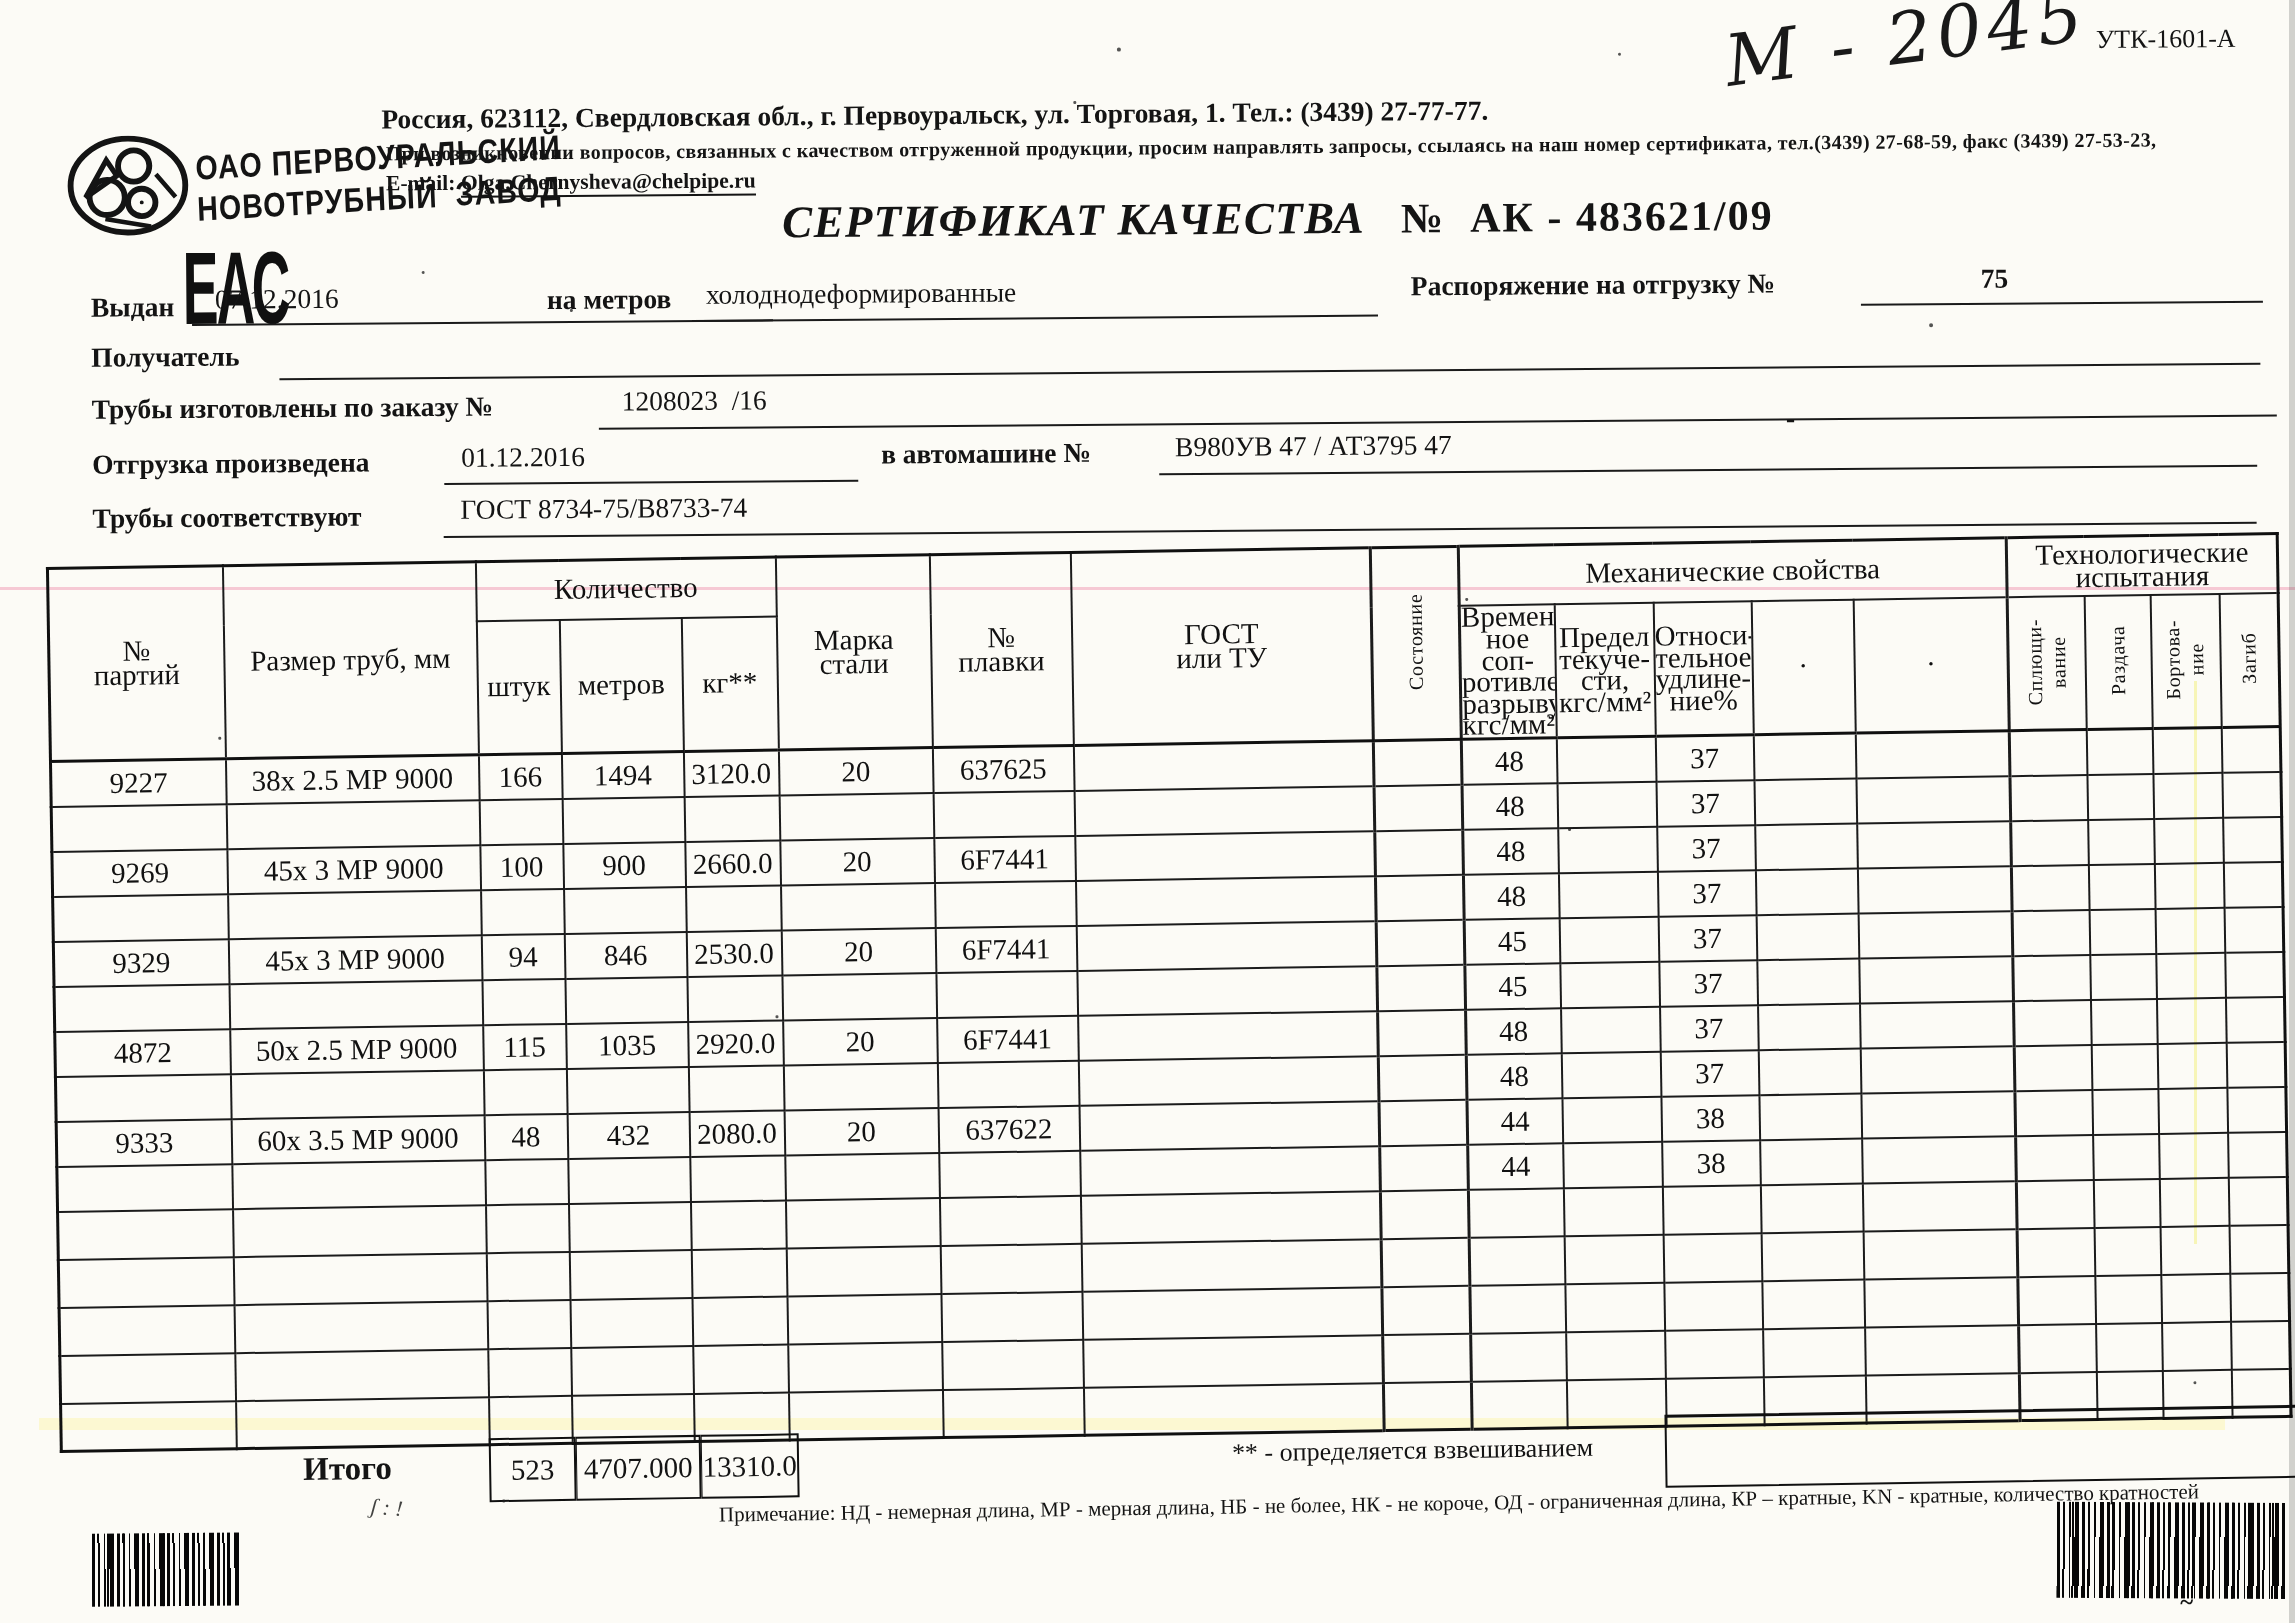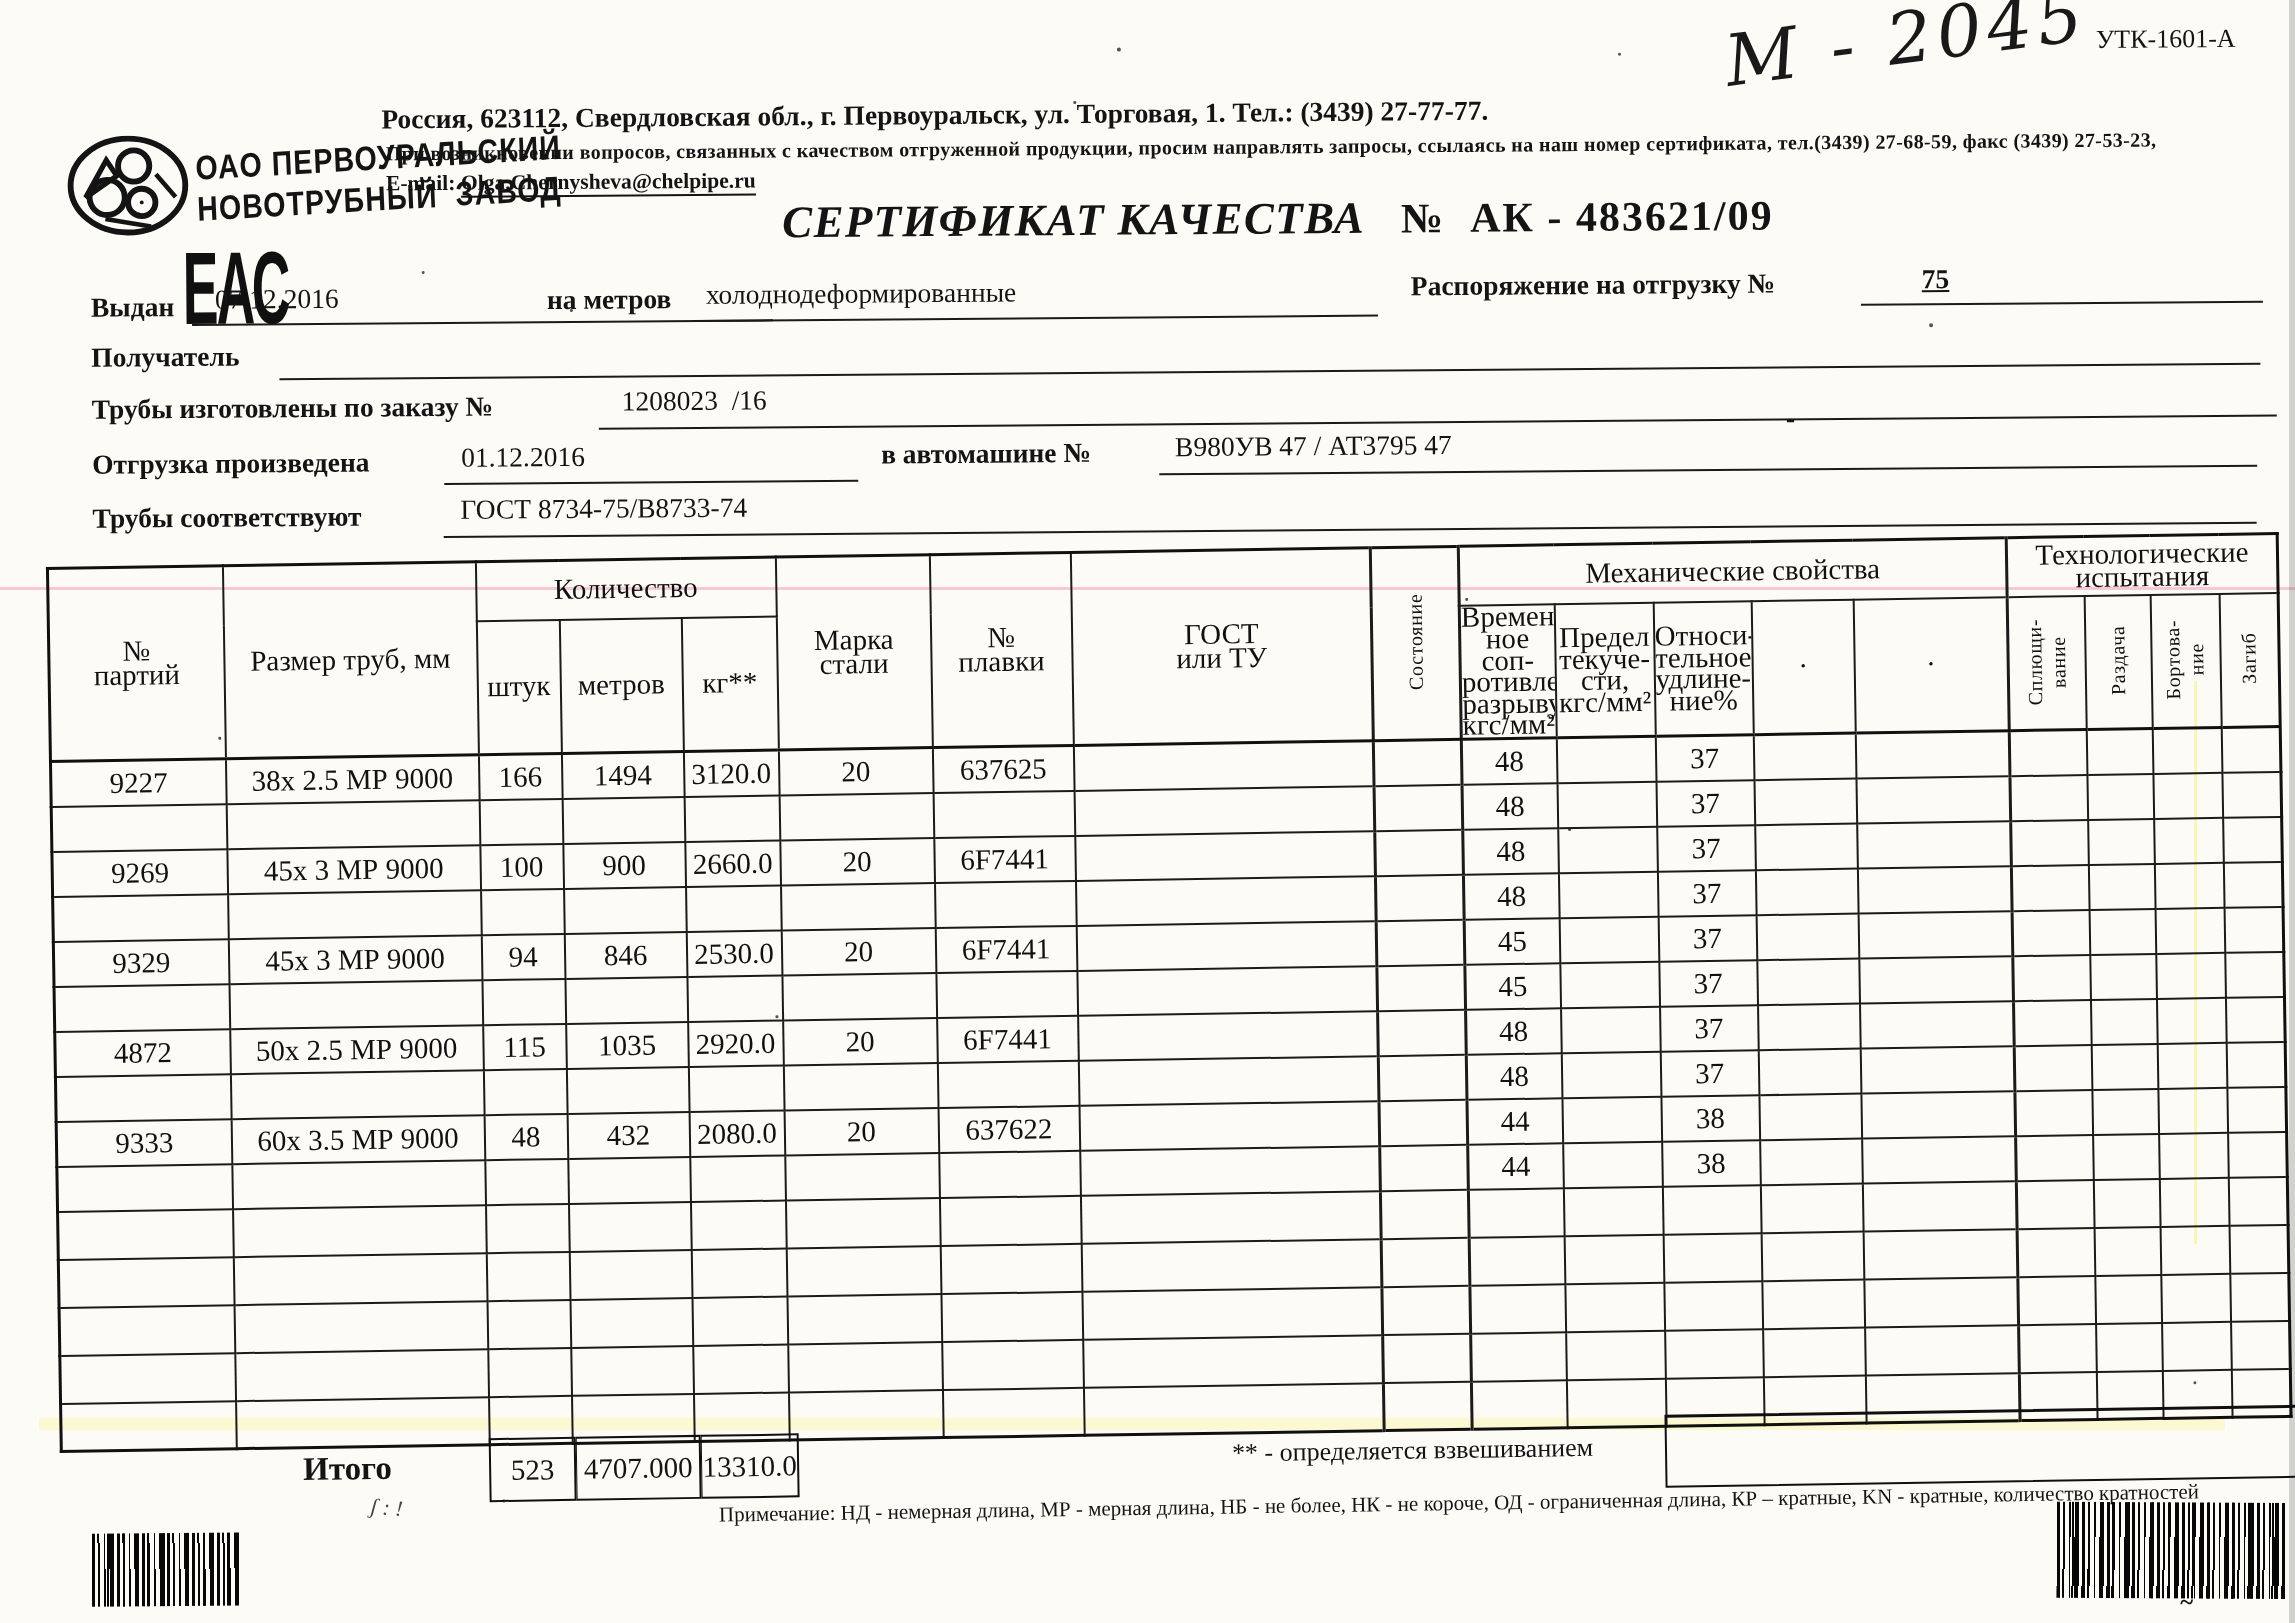--- a/index.html
+++ b/index.html
@@ -123,21 +123,21 @@
     <span class="t1">СЕРТИФИКАТ КАЧЕСТВА</span><span class="t2">№  АК - 483621/09</span>
   </div>
 
   <div class="abs lbl" style="left:93px;top:292px;">Выдан</div>
   <div class="abs val" style="left:217px;top:285px;">07.12.2016</div>
   <div class="abs ul" style="left:194px;top:325px;width:581px;"></div>
   <div class="abs lbl" style="left:549px;top:288px;">на метров</div>
   <div class="abs val" style="left:708px;top:284px;">холоднодеформированные</div>
   <div class="abs ul" style="left:694px;top:325px;width:686px;"></div>
   <div class="abs lbl" style="left:1413px;top:281px;">Распоряжение на отгрузку №</div>
-  <div class="abs val" style="left:1924px;top:278px;font-weight:bold;text-decoration:underline;">75</div>
+  <div class="abs val" style="left:1983px;top:278px;font-weight:bold;">75</div>
   <div class="abs ul" style="left:1863px;top:318px;width:402px;"></div>
 
   <div class="abs lbl" style="left:93px;top:342px;">Получатель</div>
   <div class="abs ul" style="left:281px;top:380px;width:1981px;"></div>
 
   <div class="abs lbl" style="left:93px;top:394px;">Трубы изготовлены по заказу №</div>
   <div class="abs val" style="left:623px;top:390px;">1208023  /16</div>
   <div class="abs ul" style="left:600px;top:432px;width:1678px;"></div>
 
   <div class="abs lbl" style="left:93px;top:449px;">Отгрузка произведена</div>

